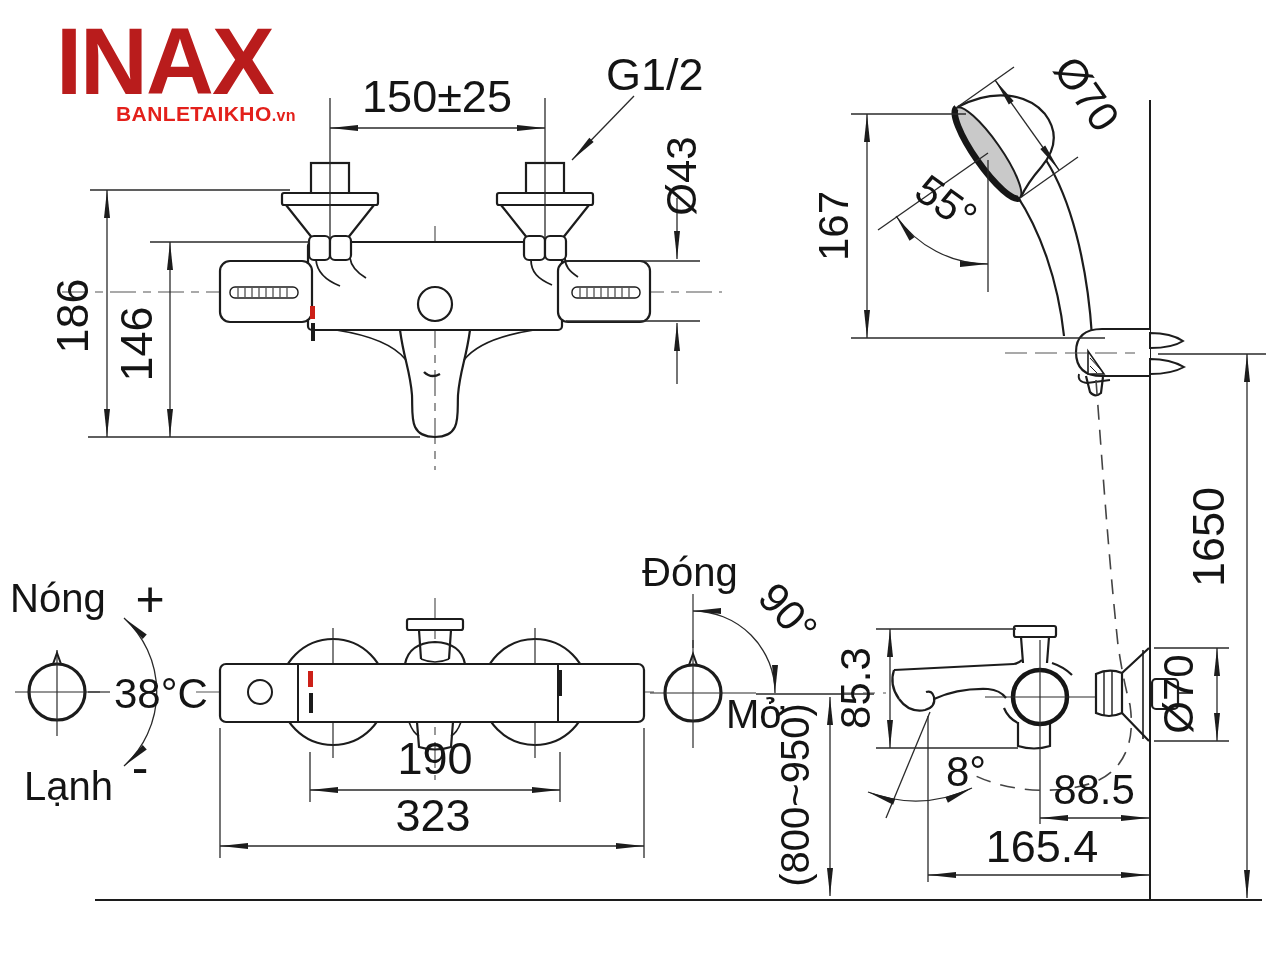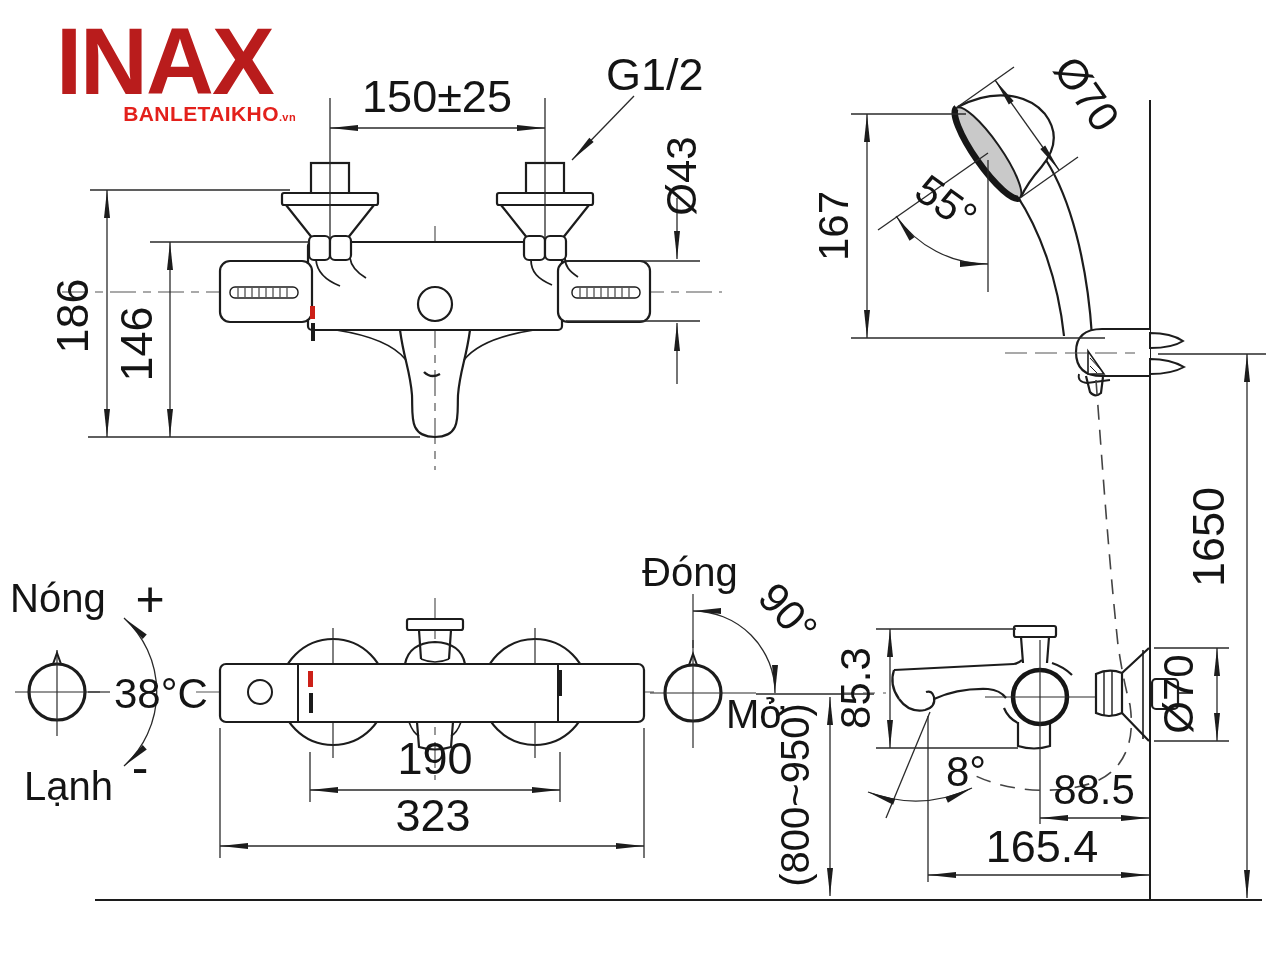--- a/index.html
+++ b/index.html
@@ -9,21 +9,21 @@
   }
   .logo { position:absolute; left:56px; top:14px; width:240px; }
   .logo-brand {
     font-weight:900; font-size:94px; line-height:96px; color:#b91c1c;
     letter-spacing:-2px; font-family:"Liberation Sans", sans-serif;
   }
   .logo-sub {
     margin-top:-8px; text-align:right; color:#e3201b; font-weight:700;
     font-size:21px; letter-spacing:0.4px; white-space:nowrap;
   }
-  .logo-sub .suffix { font-size:11px; vertical-align:baseline; }
+  .logo-sub .suffix { font-size:16px; vertical-align:baseline; }
   svg text {
     fill:#141414; font-family:"Liberation Sans", sans-serif;
   }
   .dim   { font-size:45px; }
   .dim-s { font-size:42px; }
   .lbl   { font-size:40px; }
   .sign  { font-size:50px; font-weight:400; }
 </style>
 </head>
 <body>

